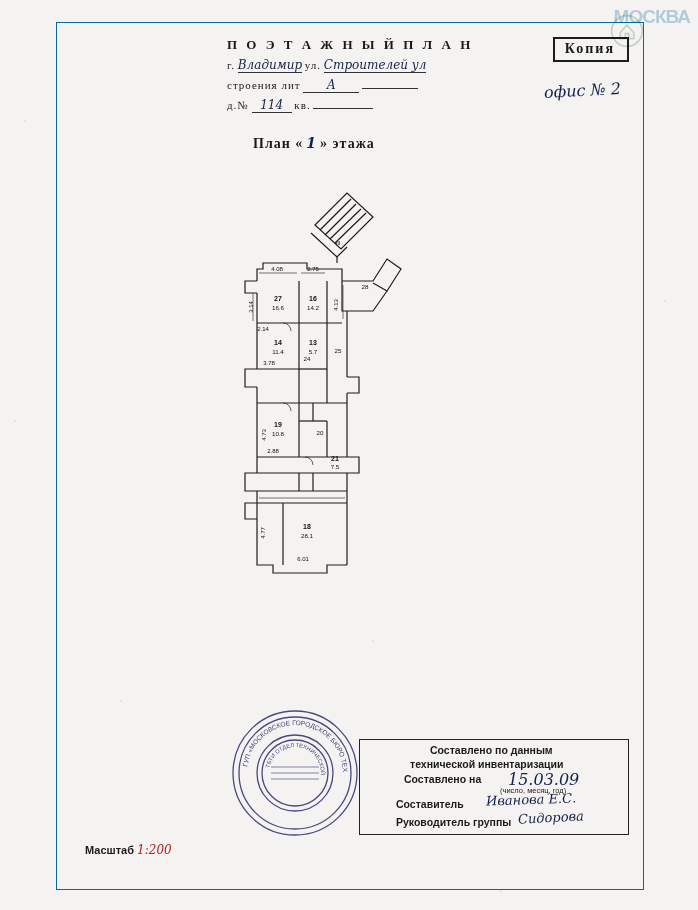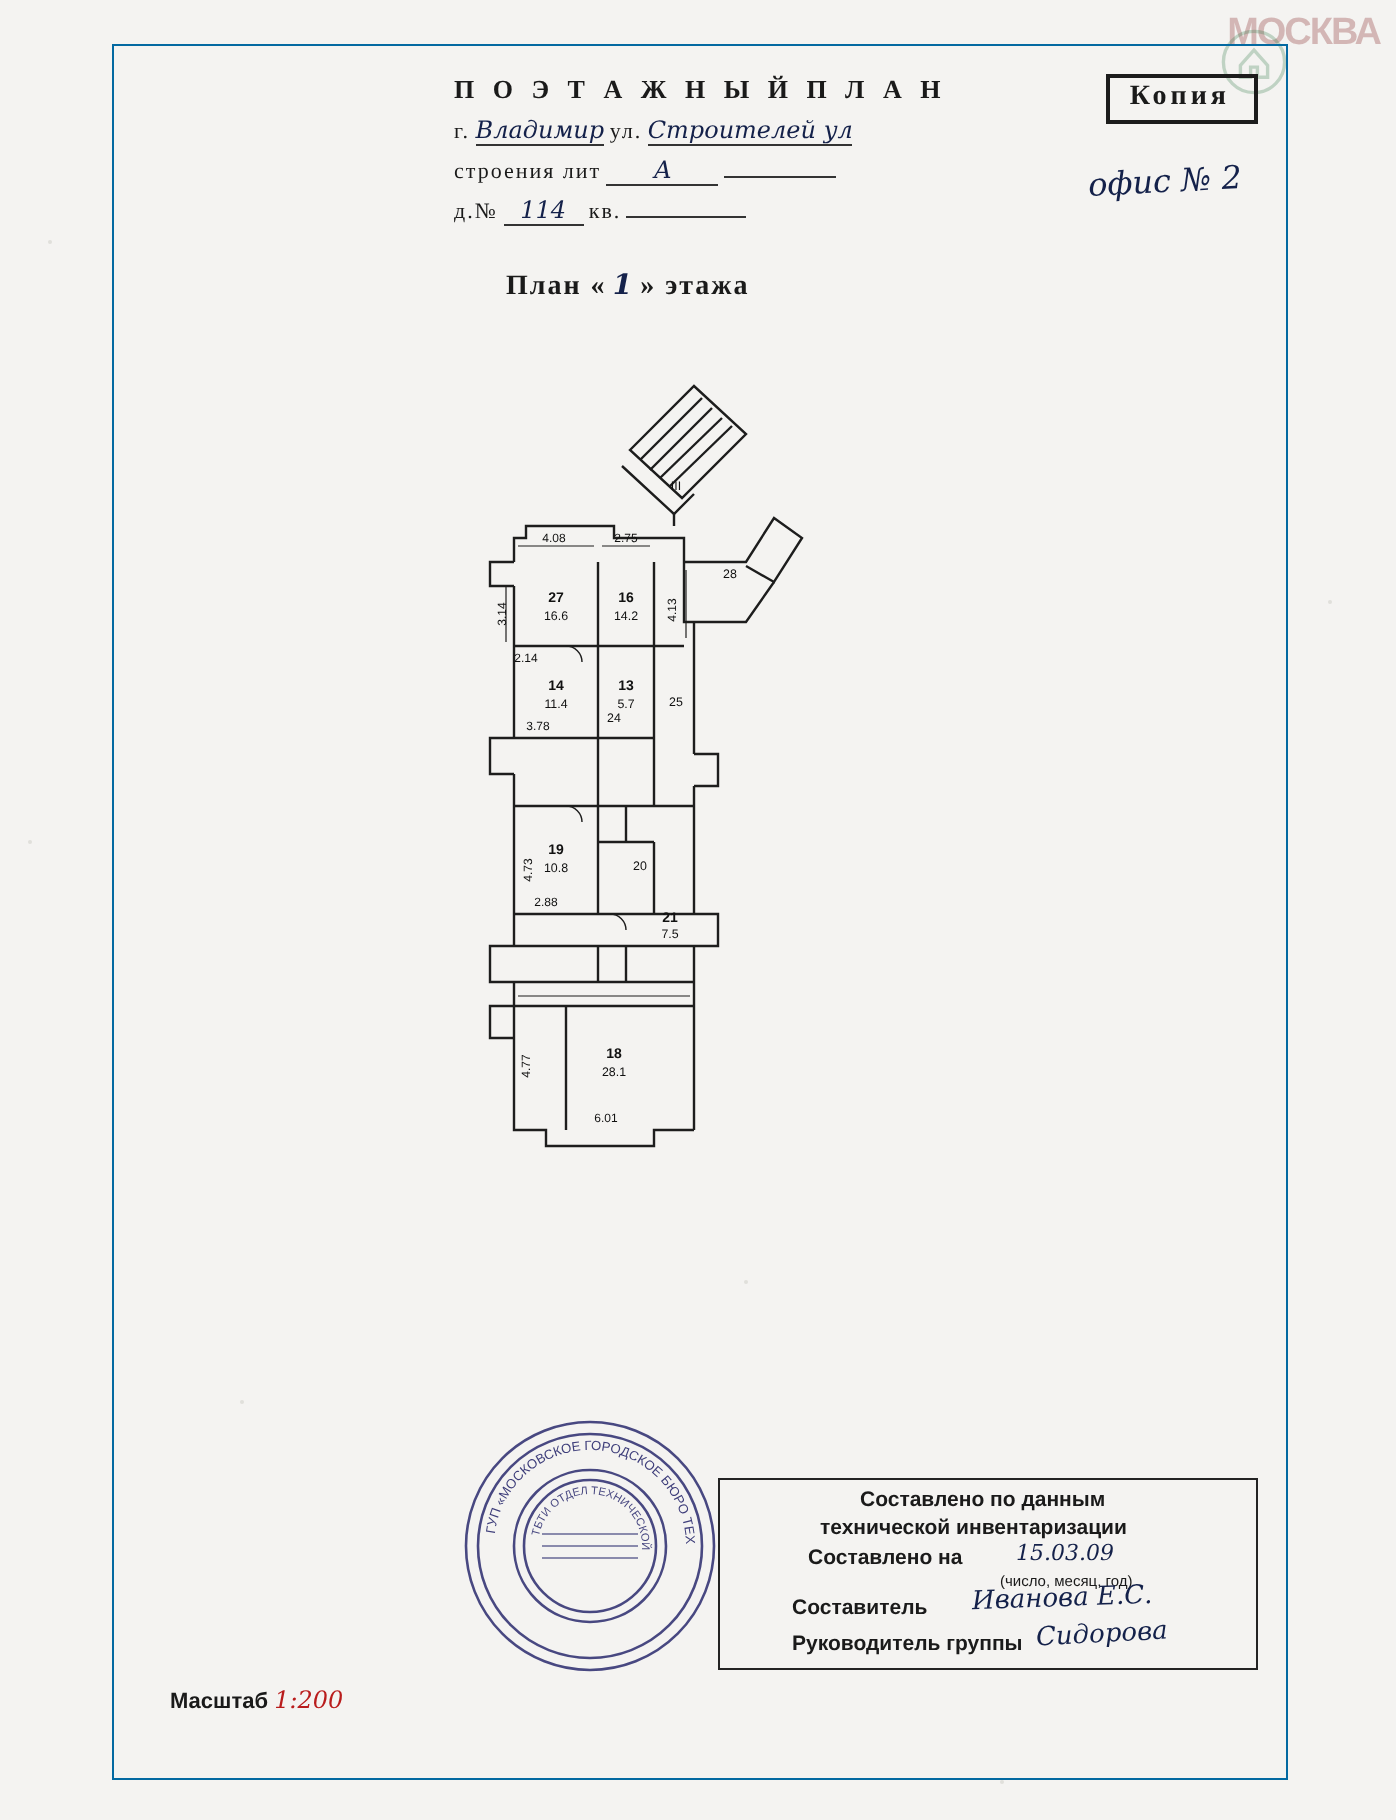--- a/index.html
+++ b/index.html
@@ -122,21 +122,21 @@
     top: 14px;
     width: 34px;
     height: 34px;
   }
   .wm-txt {
     right: 8px;
     top: 6px;
     font-family: "Liberation Sans", sans-serif;
     font-size: 19px;
     font-weight: bold;
-    color: #7f1d1d;
+    color: #0369a1;
     letter-spacing: -1px;
   }
   
   .plan-wrap {
     position: absolute;
     left: 130px;
     top: 150px;
     width: 230px;
     height: 410px;
   }
@@ -177,21 +177,21 @@
     font-size: 10.5px;
     font-weight: bold;
     white-space: nowrap;
   }
   .stamp-date {
     position: absolute;
     left: 148px;
     top: 30px;
     font-family: "DejaVu Serif", serif;
     font-style: italic;
-    font-size: 11px;
+    font-size: 16px;
     color: #14214a;
     text-align: center;
   }
   .stamp-sub {
     position: absolute;
     left: 140px;
     top: 46px;
     font-family: "Liberation Sans", sans-serif;
     font-size: 7.5px;
     white-space: nowrap;

